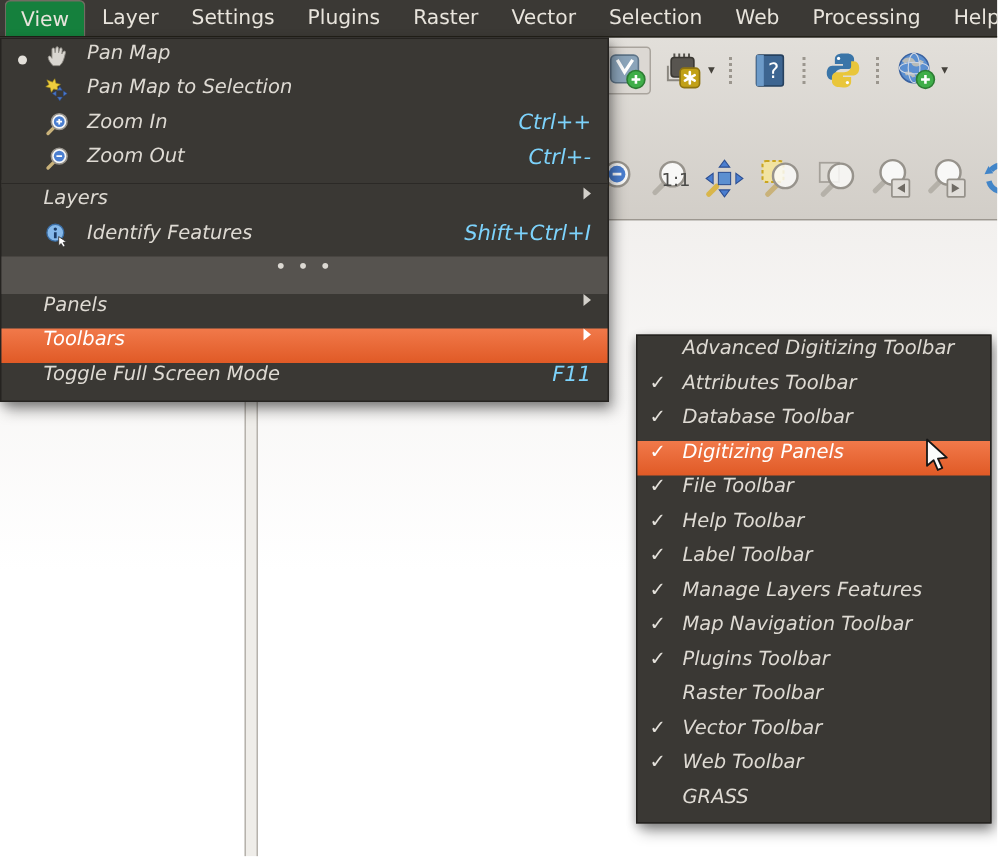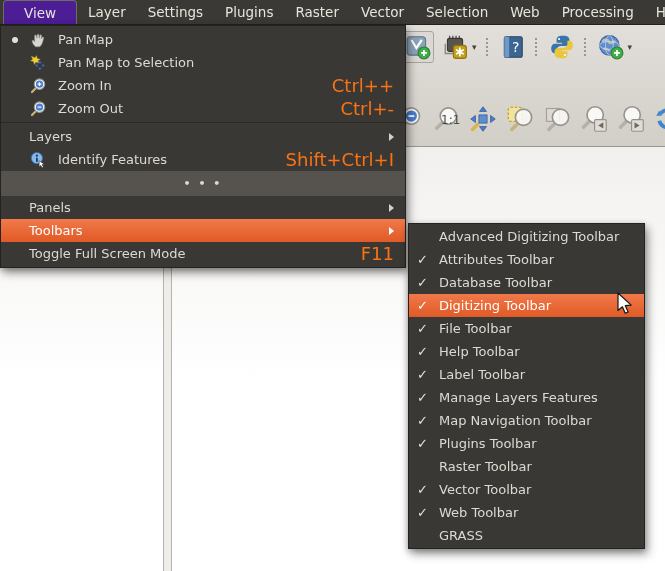--- a/index.html
+++ b/index.html
@@ -10,22 +10,22 @@
   }
   
   .menubar{
     position:absolute; left:0; top:0; width:665px; height:25px;
     background:#3b3935; border-bottom:1px solid #232119;
     display:flex; align-items:stretch; z-index:6; box-sizing:border-box;
     color:#e8e4dc; font-size:13.5px;
   }
   .mb-item{display:flex; align-items:center; padding:8px 11px; cursor:default;}
   .mb-item.active{
-    background:#4c1d95; border:1px solid #716c62; border-bottom:none;
-    border-radius:4px 4px 0 0; margin-left:3px; padding:0 20px;
+    background:#15803d; border:1px solid #716c62; border-bottom:none;
+    border-radius:4px 4px 0 0; margin-left:3px; padding:0 10px;
   }
   
   .toolbar-area{
     position:absolute; left:0; top:25px; width:665px; height:122px;
     background:linear-gradient(#e2dfda,#d2cec8);
     border-bottom:1px solid #9c9790; box-sizing:border-box; z-index:1;
   }
   .tb-row{position:absolute; display:flex; align-items:center;}
   .tb-row1{left:402px; top:5px; gap:8px; height:34px;}
   .tb-row2{left:395px; top:77px; gap:9px; height:34px;}
@@ -53,33 +53,33 @@
     background:#efede9; border-left:1px solid #b6b2ac; border-right:1px solid #b6b2ac;
   }
   
   .menu{
     position:absolute; background:#3a3834; border:1px solid #252320;
     box-sizing:border-box; z-index:10;
     box-shadow:3px 5px 9px rgba(0,0,0,.38), -1px 2px 6px rgba(0,0,0,.25);
     color:#dedad3; font-size:13px;
   }
   .view-menu{left:0; top:25px; width:406px; padding:2px 0;}
-  .sub-menu{left:408px; top:223px; width:237px; padding:1px 0;}
+  .sub-menu{left:424px; top:223px; width:237px; padding:1px 0;}
   .mi{
-    position:relative; display:flex; align-items:center;
-    height:23px; padding:0 11px 0 28px; cursor:default; white-space:nowrap;
+    position:relative; display:flex; align-items:flex-start;
+    height:23px; padding:0 11px 0 28px; cursor:default; white-space:nowrap;font-style:italic;
   }
   .mi-label{pointer-events:none;}
   .mi [data-icon-slot]{width:18px;height:18px;margin-right:11px;flex:none;}
   .mi svg{width:100%;height:100%;display:block;}
   .dot{
     position:absolute; left:11px; top:9px; width:6px; height:6px;
     border-radius:50%; background:#e3e0da;
   }
-  .mi-shortcut{margin-left:auto; color:#f97316; font-size:18px;}
+  .mi-shortcut{margin-left:auto; color:#7dd3fc; font-size:14px;}
   .mi.submenu::after{
     content:""; margin-left:auto; width:0; height:0;
     border-left:5px solid #d3d0ca; border-top:4px solid transparent; border-bottom:4px solid transparent;
   }
   .mi.highlighted{background:linear-gradient(#f1794a,#e05a26); color:#ffffff;}
   .mi.highlighted::after{border-left-color:#ffffff;}
   .mi.separator{height:5px; padding:0;
     background:linear-gradient(#3a3834 2px,#2b2926 2px,#2b2926 3px,#3a3834 3px);}
   .mi.more{
     height:25px; padding:0; justify-content:center; background:#56534f;
@@ -361,21 +361,21 @@
       <div class="mi smi checked">
         <span class="check">✓</span>
         <span class="mi-label">Attributes Toolbar</span>
       </div>
       <div class="mi smi checked">
         <span class="check">✓</span>
         <span class="mi-label">Database Toolbar</span>
       </div>
       <div class="mi smi highlighted checked">
         <span class="check">✓</span>
-        <span class="mi-label">Digitizing Toolbar</span>
+        <span class="mi-label">Digitizing Panels</span>
       </div>
       <div class="mi smi checked">
         <span class="check">✓</span>
         <span class="mi-label">File Toolbar</span>
       </div>
       <div class="mi smi checked">
         <span class="check">✓</span>
         <span class="mi-label">Help Toolbar</span>
       </div>
       <div class="mi smi checked">

